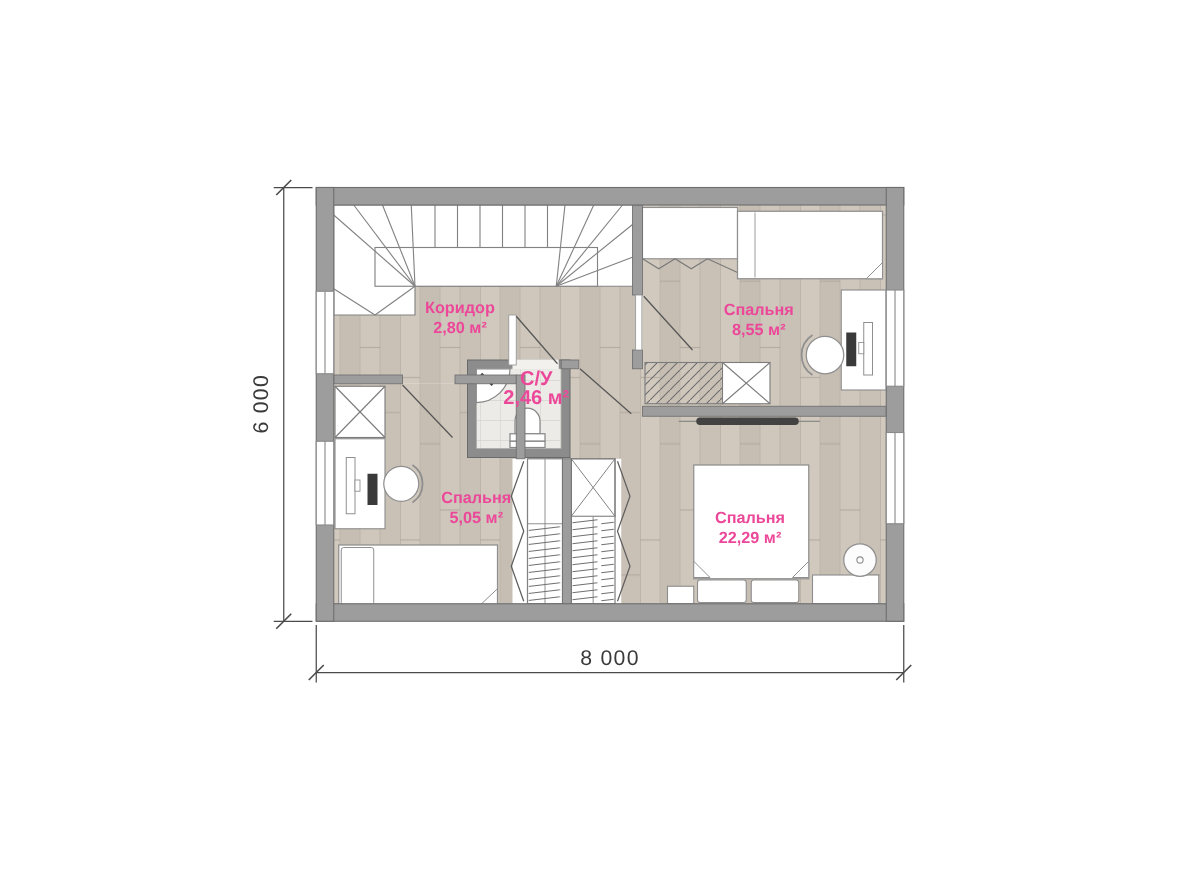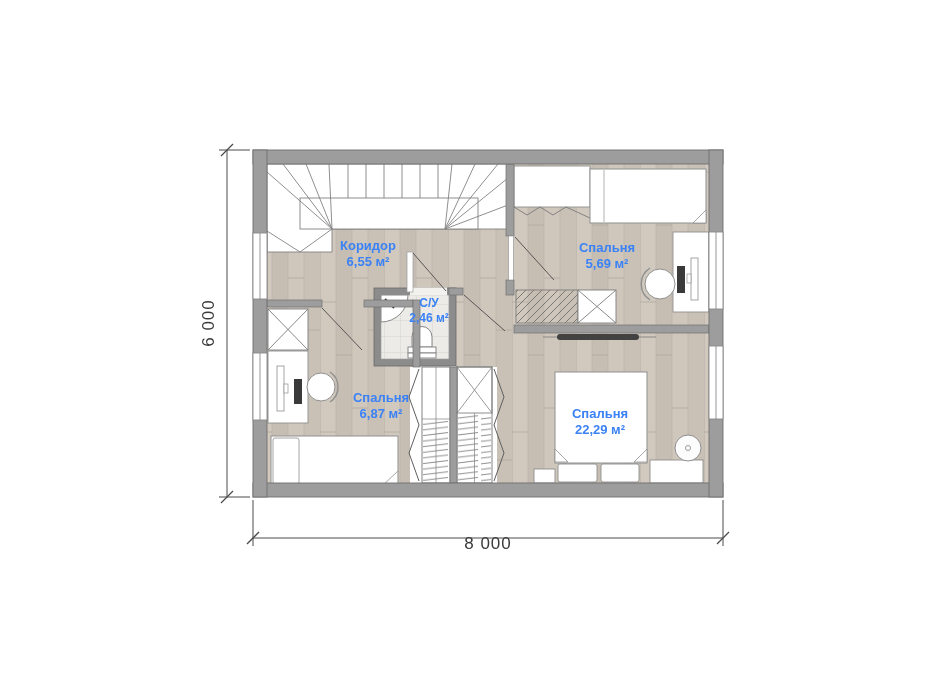--- a/index.html
+++ b/index.html
@@ -2,29 +2,29 @@
 <html><head>
 <meta charset="utf-8">
 <style>
   html,body{margin:0;padding:0;background:#ffffff;}
   #canvas{
     position:relative;width:950px;height:697px;background:#ffffff;overflow:hidden;
     font-family:"Liberation Sans", sans-serif;
   }
   #plan-svg{position:absolute;left:0;top:0;}
   .room-label{
-    position:absolute;text-align:center;color:#3b82f6;
+    position:absolute;text-align:center;color:#ec4899;
     font-size:13px;font-weight:bold;line-height:16px;white-space:nowrap;
     transform:translateX(-50%);
   }
   .dim-label{
     position:absolute;color:#3a3a3a;font-size:17px;font-weight:normal;
     letter-spacing:1px;white-space:nowrap;
   }
-  #dim-width{left:488px;top:534px;transform:translateX(-50%);text-align:right;}
+  #dim-width{left:488px;top:517px;transform:translateX(-50%);text-align:right;}
   #dim-height{left:209px;top:323px;transform:translate(-50%,-50%) rotate(-90deg);}
 </style>
 </head>
 <body>
 
 <div id="canvas">
 
 <svg id="plan-svg" width="950" height="697" viewBox="0 0 950 697">
   <defs>
     <pattern id="wood" patternUnits="userSpaceOnUse" width="64" height="130">
@@ -257,36 +257,36 @@
       <line x1="253" y1="500" x2="253" y2="546"></line>
       <line x1="723" y1="500" x2="723" y2="546"></line>
       <line x1="247" y1="544" x2="259" y2="532" stroke-width="1.3"></line>
       <line x1="717" y1="544" x2="729" y2="532" stroke-width="1.3"></line>
     </g>
   </g>
 </svg>
 
 <div class="room-label" style="left:368px;top:238px;">
   <div>Коридор</div>
-  <div>6,55 м²</div>
+  <div>2,80 м²</div>
 </div>
 
 <div class="room-label" style="left:607px;top:240px;">
   <div>Спальня</div>
-  <div>5,69 м²</div>
-</div>
-
-<div class="room-label" style="left:429px;top:296px;font-size:12px;line-height:15px;">
+  <div>8,55 м²</div>
+</div>
+
+<div class="room-label" style="left:429px;top:296px;font-size:16px;line-height:15px;">
   <div>С/У</div>
   <div>2,46 м²</div>
 </div>
 
 <div class="room-label" style="left:381px;top:390px;">
   <div>Спальня</div>
-  <div>6,87 м²</div>
+  <div>5,05 м²</div>
 </div>
 
 <div class="room-label" style="left:600px;top:406px;">
   <div>Спальня</div>
   <div>22,29 м²</div>
 </div>
 
 <div class="dim-label" id="dim-width">8 000</div>
 <div class="dim-label" id="dim-height">6 000</div>
 

